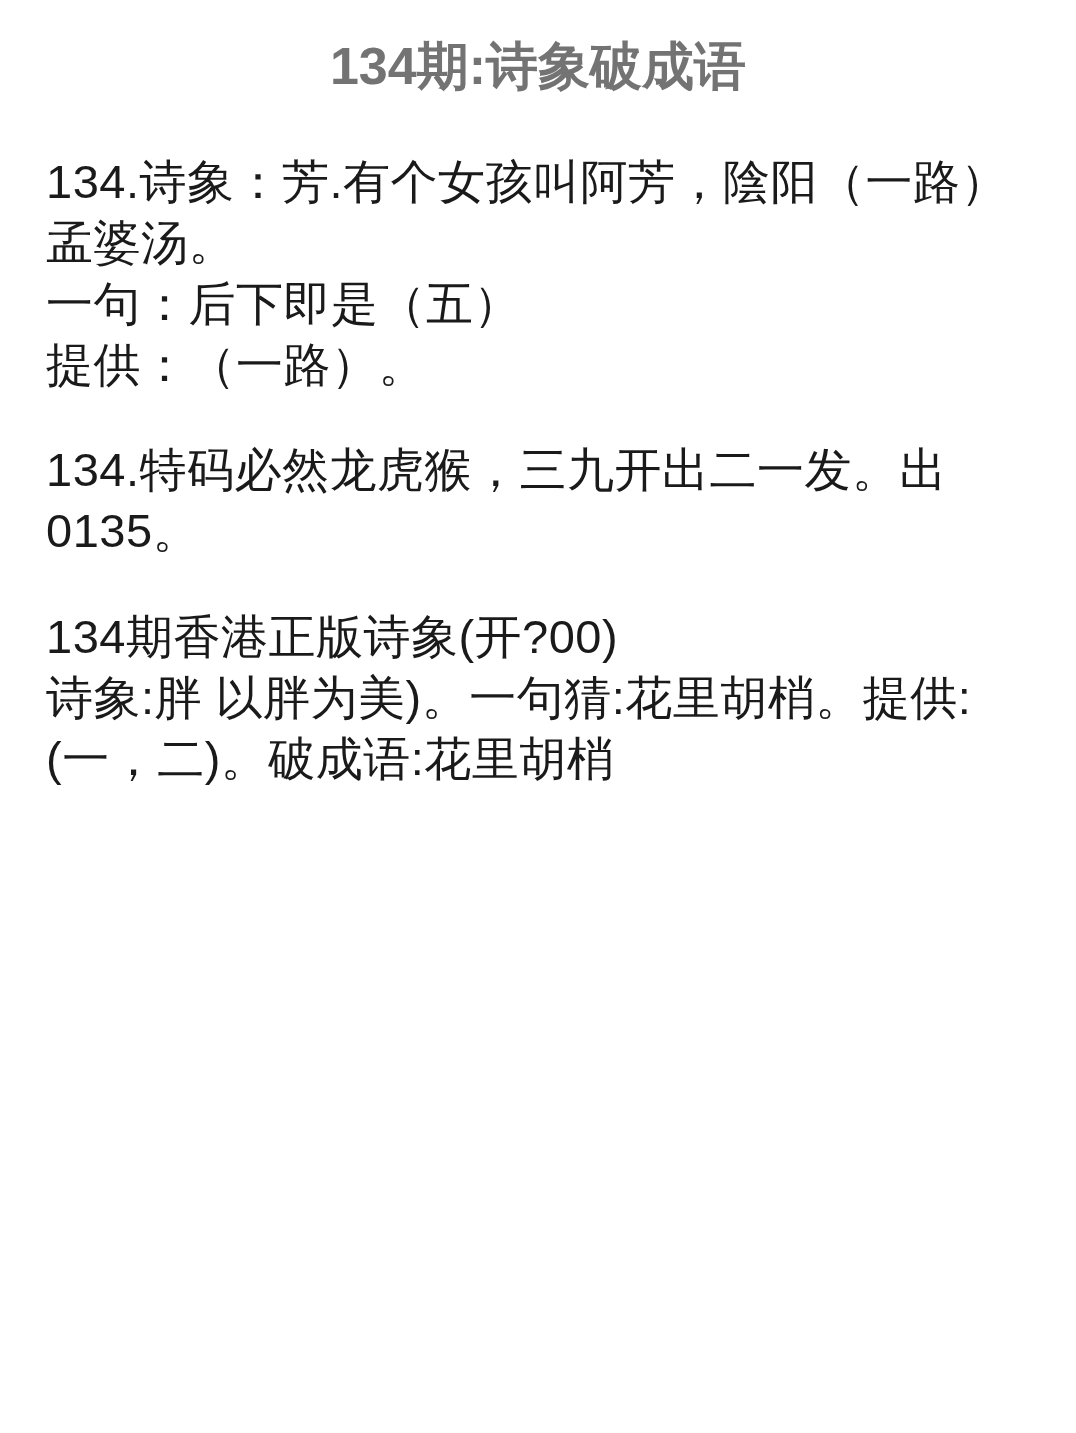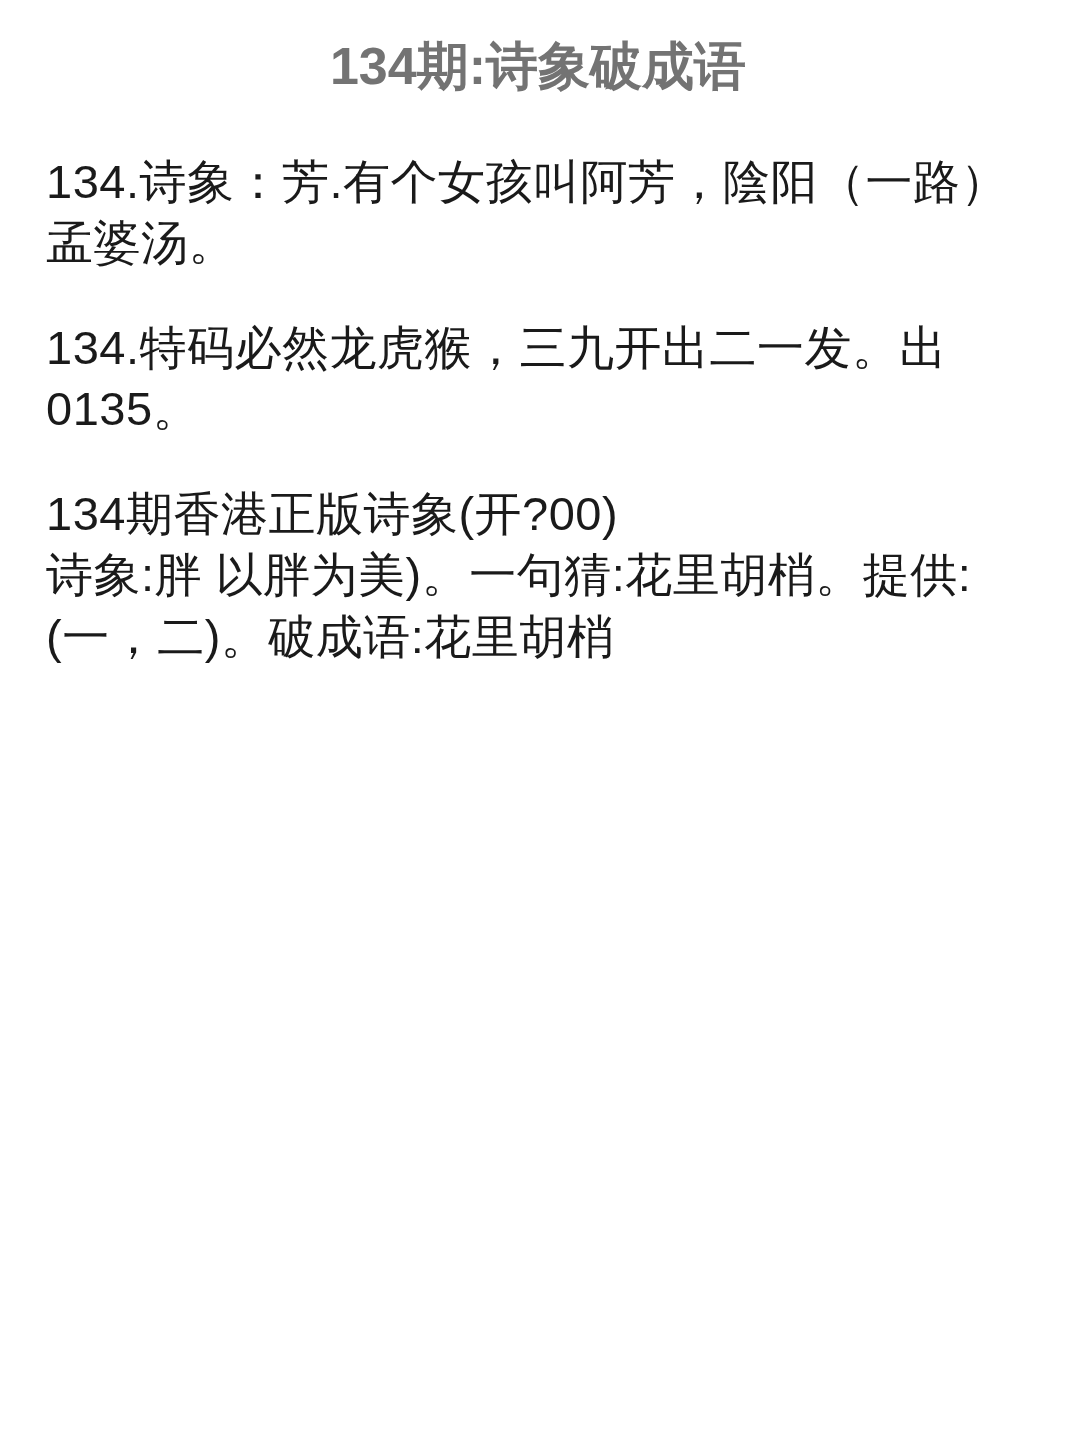--- a/index.html
+++ b/index.html
@@ -46,20 +46,22 @@
 </style>
 </head>
 <body>
 
 <div class="page">
 
   <h1 class="doc-title">134期:诗象破成语</h1>
 
   <div class="block">
     <div class="line">134.诗象：芳.有个女孩叫阿芳，陰阳（一路）孟婆汤。</div>
+    <div class="line">一句：后下即是（五）</div>
+    <div class="line">提供：（一路）。</div>
   </div>
 
 
   <div class="block">
     <div class="line">134.特码必然龙虎猴，三九开出二一发。出0135。</div>
   </div>
 
   <div class="block">
     <div class="line">134期香港正版诗象(开?00)</div>
     <div class="line">诗象:胖 以胖为美)。一句猜:花里胡梢。提供:(一，二)。破成语:花里胡梢</div>

